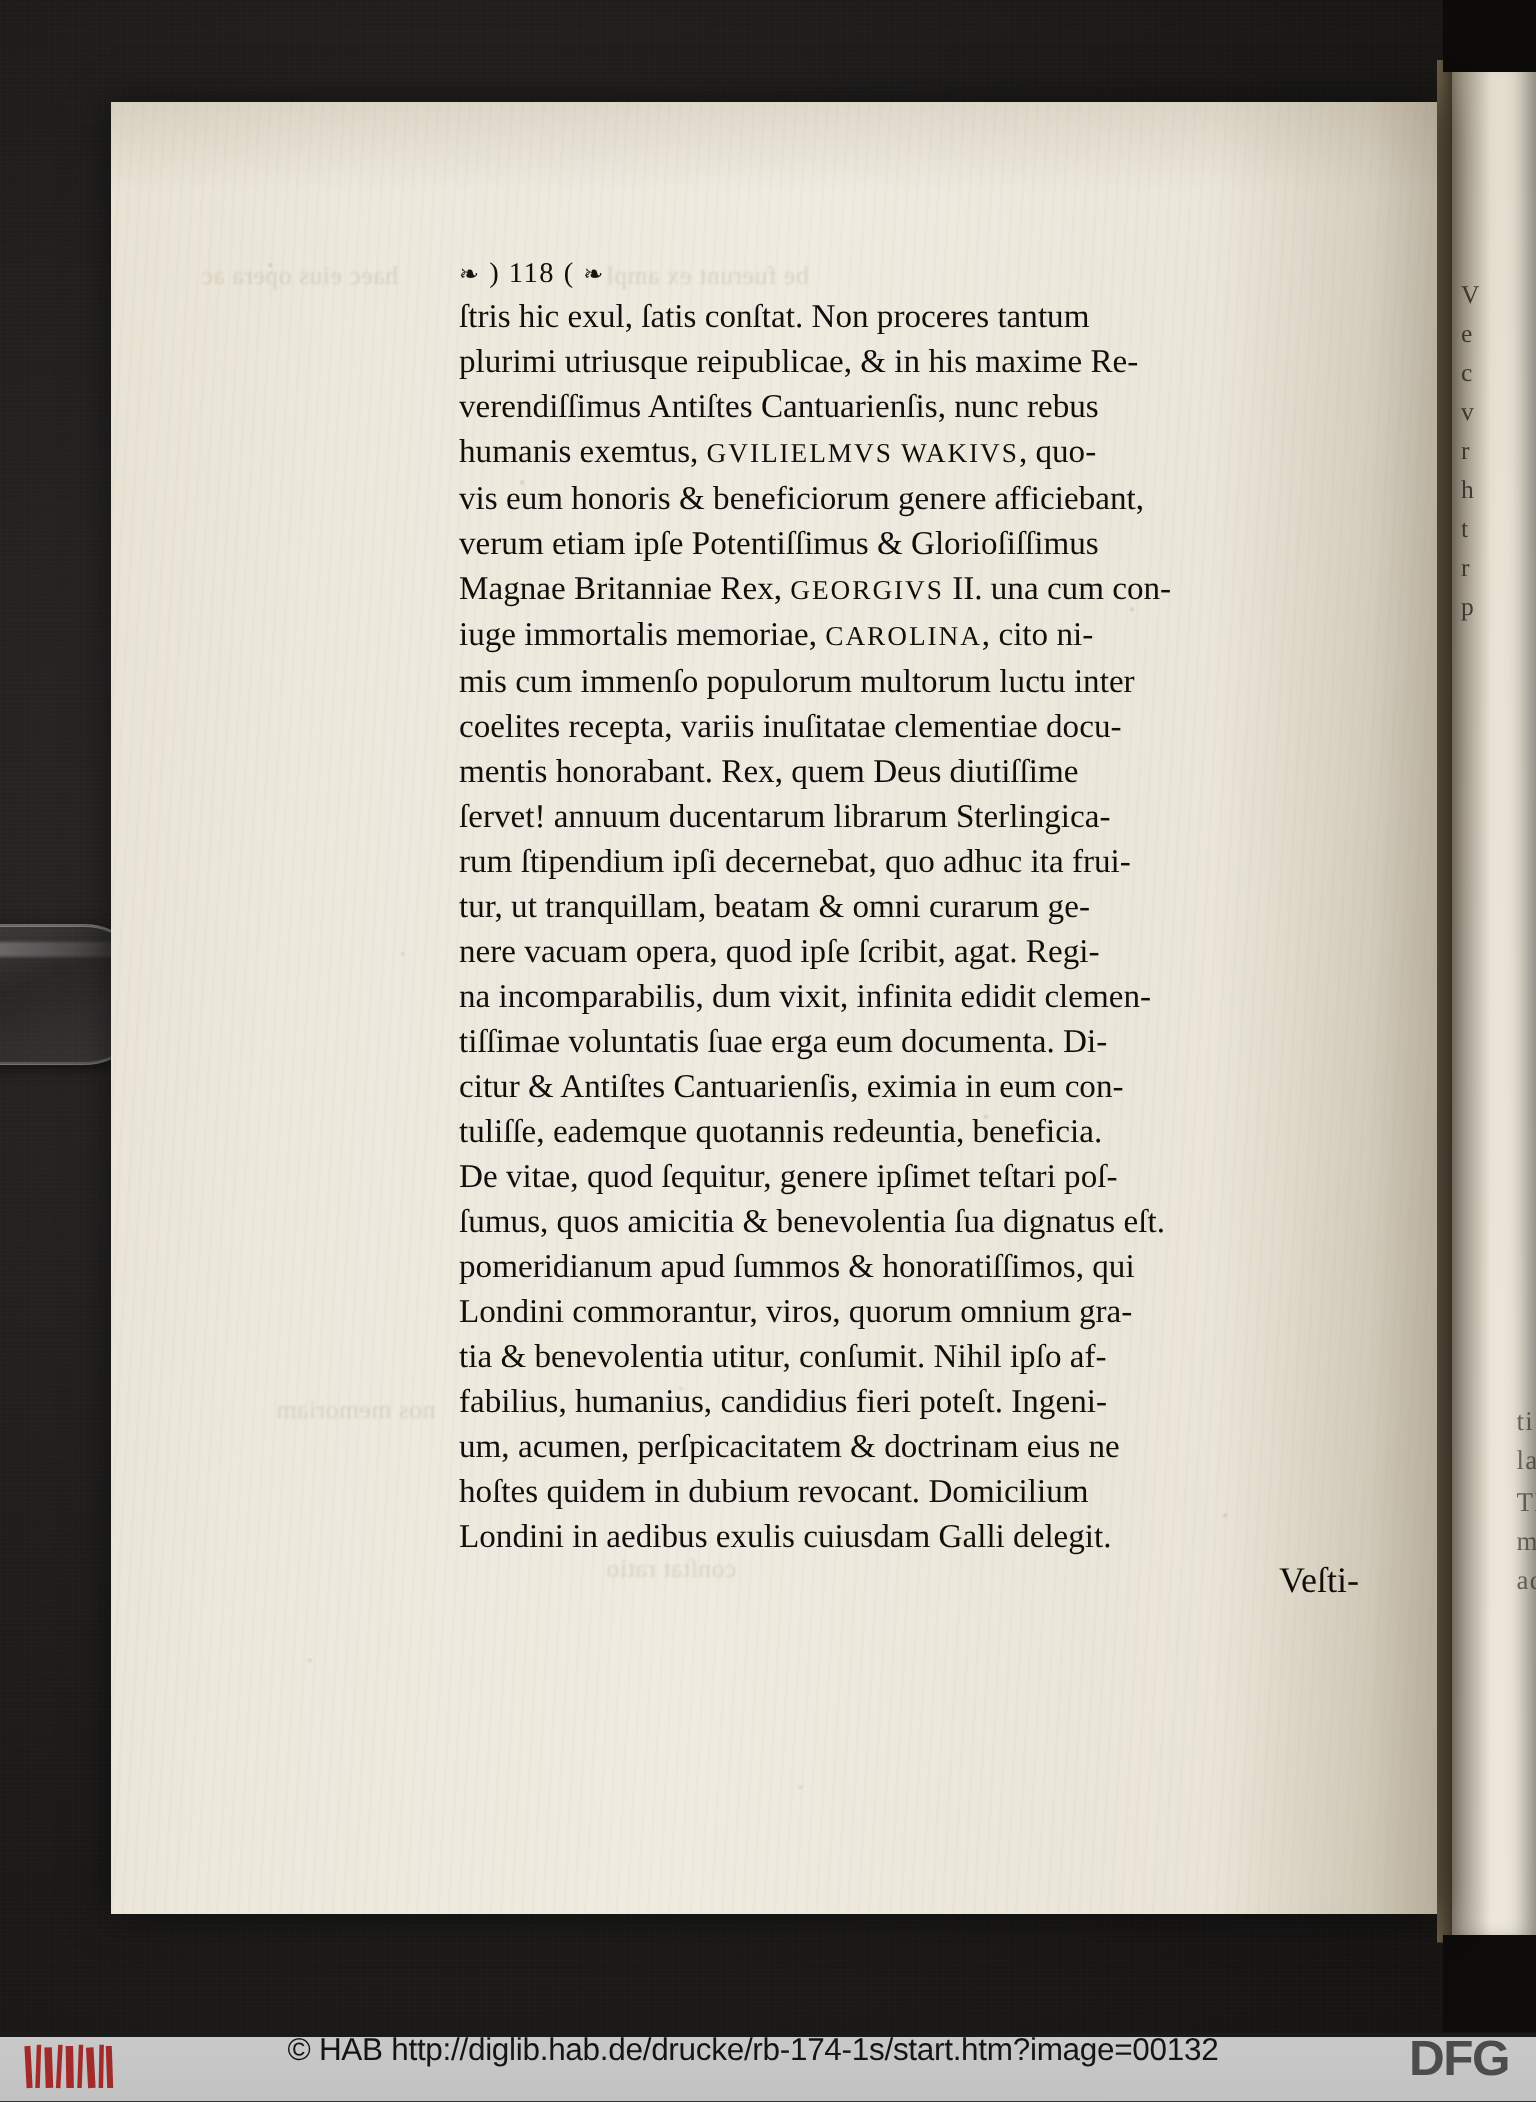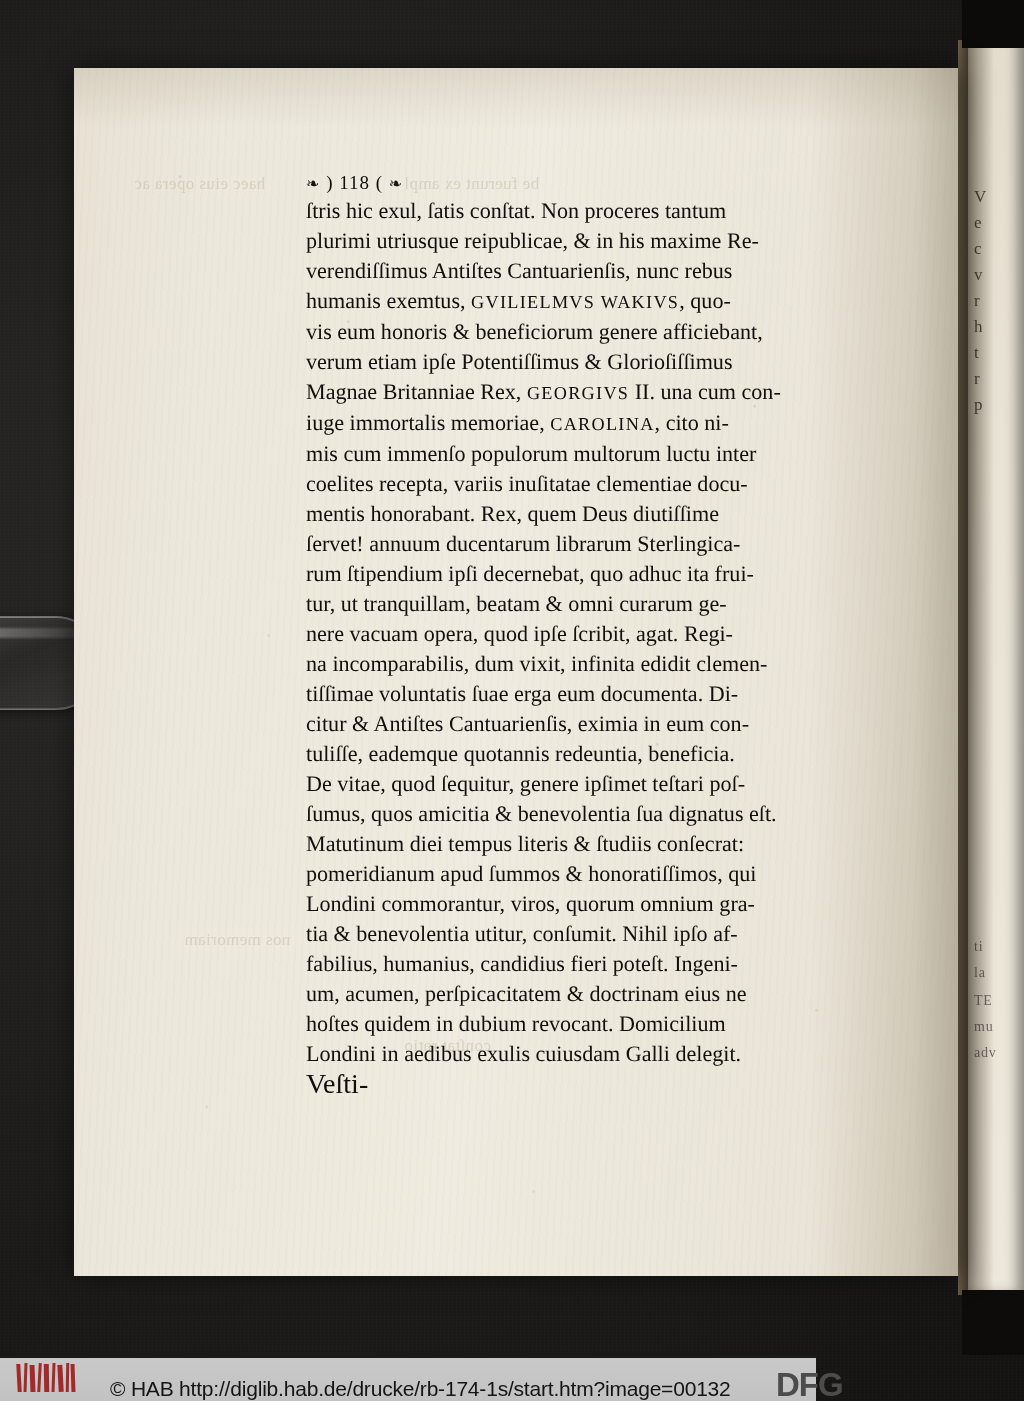--- a/index.html
+++ b/index.html
@@ -142,21 +142,22 @@
     white-space: nowrap;
     color: #110e0b;
     text-rendering: geometricPrecision;
   }
   .line.indent { text-indent: 34px; }
   .sc {
     font-size: 18.2px;
     letter-spacing: 1.3px;
   }
   #catchword {
-    font-size: 28px;
+    text-align: right;
+    font-size: 24px;
     line-height: 30px;
   }
 
   
   #gutter {
     position: absolute;
     left: 958px; top: 40px;
     width: 12px; height: 1255px;
     background: linear-gradient(90deg, #6a5c46, #3b3227);
   }
@@ -174,39 +175,39 @@
   }
   .recto-frag{
     position:absolute;
     left:6px;
     color:#2a2218;
     font-size:17px;
     line-height:26px;
     white-space:nowrap;
     opacity:.80;
   }
-  .recto-frag.small{ font-size:14px; letter-spacing:.8px; opacity:.62;}
+  .recto-frag.small{ font-size:18px; letter-spacing:.8px; opacity:.62;margin-left:37px;}
   
   #recto-top-cover{
     position:absolute; left:962px; top:0; width:62px; height:48px;
     background:#0c0b0a;
   }
   #recto-bottom-cover{
     position:absolute; left:962px; top:1290px; width:62px; height:65px;
     background:#0d0c0b;
   }
 
   
   #footer {
     position: absolute;
     left: 0; bottom: 0;
-    width: 816px; height: 46px;
+    width: 1024px; height: 46px;
     background: linear-gradient(180deg, #1a1a1a 0 3px, #c9c9c9 3px, #c2c2c2 100%);
     display: flex;
-    align-items: flex-end;
+    align-items: flex-start;
   }
   #hab-logo {
     width: 92px; height: 46px;
     display: flex; align-items: center; justify-content: center;
     flex: 0 0 auto;
   }
   #hab-logo svg { display:block; }
   #footer-text {
     flex: 1 1 auto;
     text-align: center;
@@ -298,21 +299,20 @@
         <div class="line">ſervet! annuum  ducentarum  librarum  Sterlingica-</div>
         <div class="line">rum ſtipendium ipſi decernebat, quo adhuc ita frui-</div>
         <div class="line">tur,  ut tranquillam,  beatam  &amp;  omni  curarum  ge-</div>
         <div class="line">nere vacuam opera,  quod ipſe ſcribit, agat.    Regi-</div>
         <div class="line">na incomparabilis, dum vixit, infinita edidit clemen-</div>
         <div class="line">tiſſimae voluntatis ſuae erga eum documenta.    Di-</div>
         <div class="line">citur &amp; Antiſtes Cantuarienſis,  eximia in eum con-</div>
         <div class="line">tuliſſe,  eademque  quotannis  redeuntia,  beneficia.</div>
         <div class="line">De vitae,  quod ſequitur,  genere ipſimet teſtari poſ-</div>
         <div class="line">ſumus, quos amicitia &amp; benevolentia ſua dignatus eſt.</div>
-        <div class="line">Matutinum diei tempus literis &amp; ſtudiis conſecrat:</div>
         <div class="line">pomeridianum apud ſummos &amp; honoratiſſimos, qui</div>
         <div class="line">Londini commorantur, viros, quorum omnium gra-</div>
         <div class="line">tia &amp; benevolentia utitur,  conſumit.    Nihil ipſo af-</div>
         <div class="line">fabilius,  humanius,  candidius fieri poteſt.    Ingeni-</div>
         <div class="line">um,  acumen,  perſpicacitatem &amp; doctrinam eius ne</div>
         <div class="line">hoſtes  quidem  in  dubium  revocant.   Domicilium</div>
         <div class="line">Londini in aedibus exulis cuiusdam Galli delegit.</div>
       </div>
 
     <div id="catchword">Veſti-</div>

